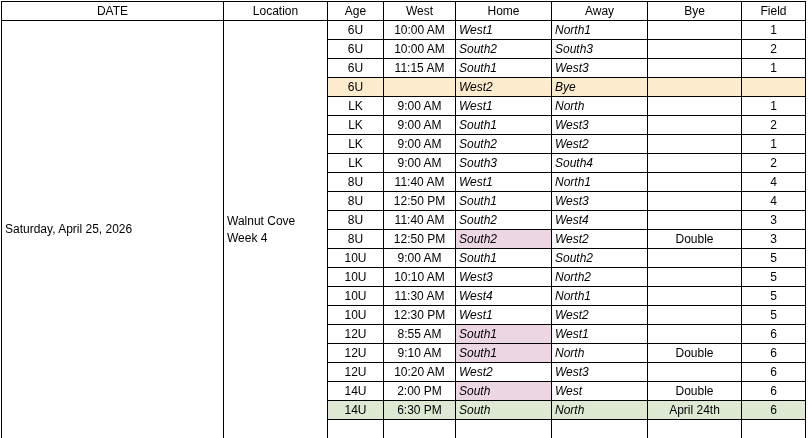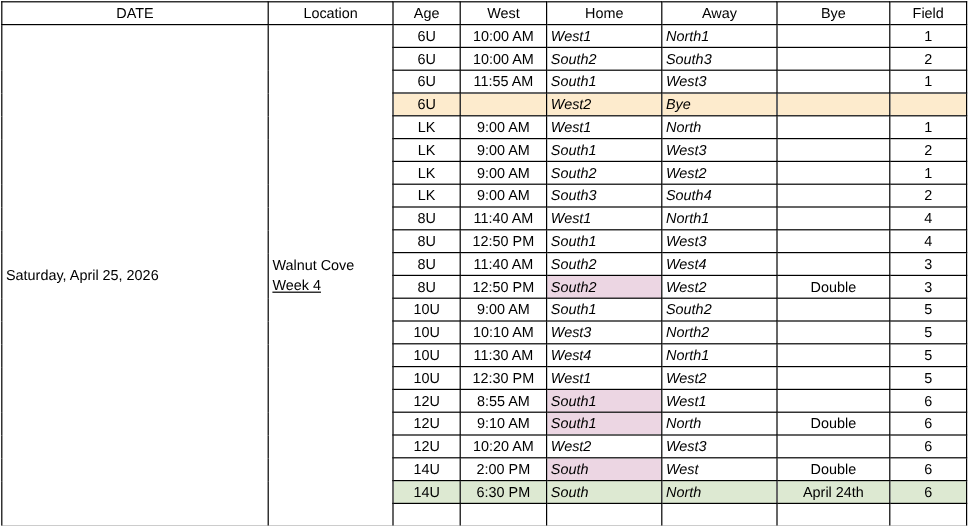--- a/index.html
+++ b/index.html
@@ -50,21 +50,21 @@
   .dateCell {
     text-align: left;
     font-weight: bold;
     vertical-align: middle;
   }
   .locCell {
     text-align: left;
     font-weight: bold;
     vertical-align: middle;
   }
-  .locCell .line2 { display: block; text-decoration: underline; }
+  .locCell .line2 { display: block; }
   
   .fill-tan { background: #fdebcd; }
   .fill-pink { background: #ecd6e3; }
   .fill-green { background: #dde9d2; }
   col.c-date { width: 222px; }
   col.c-loc { width: 104px; }
   col.c-age { width: 56px; }
   col.c-time { width: 72px; }
   col.c-home { width: 96px; }
   col.c-away { width: 96px; }
@@ -112,21 +112,21 @@
         <tr>
           <td class="c  ">6U</td>
           <td class="c  ">10:00 AM</td>
           <td class="l  ">South2</td>
           <td class="l  ">South3</td>
           <td class="c  "></td>
           <td class="c  ">2</td>
         </tr>
         <tr>
           <td class="c  ">6U</td>
-          <td class="c  ">11:55 AM</td>
+          <td class="c  ">11:15 AM</td>
           <td class="l  ">South1</td>
           <td class="l  ">West3</td>
           <td class="c  "></td>
           <td class="c  ">1</td>
         </tr>
         <tr>
           <td class="c fill-tan ">6U</td>
           <td class="c fill-tan "></td>
           <td class="l fill-tan ">West2</td>
           <td class="l fill-tan ">Bye</td>

